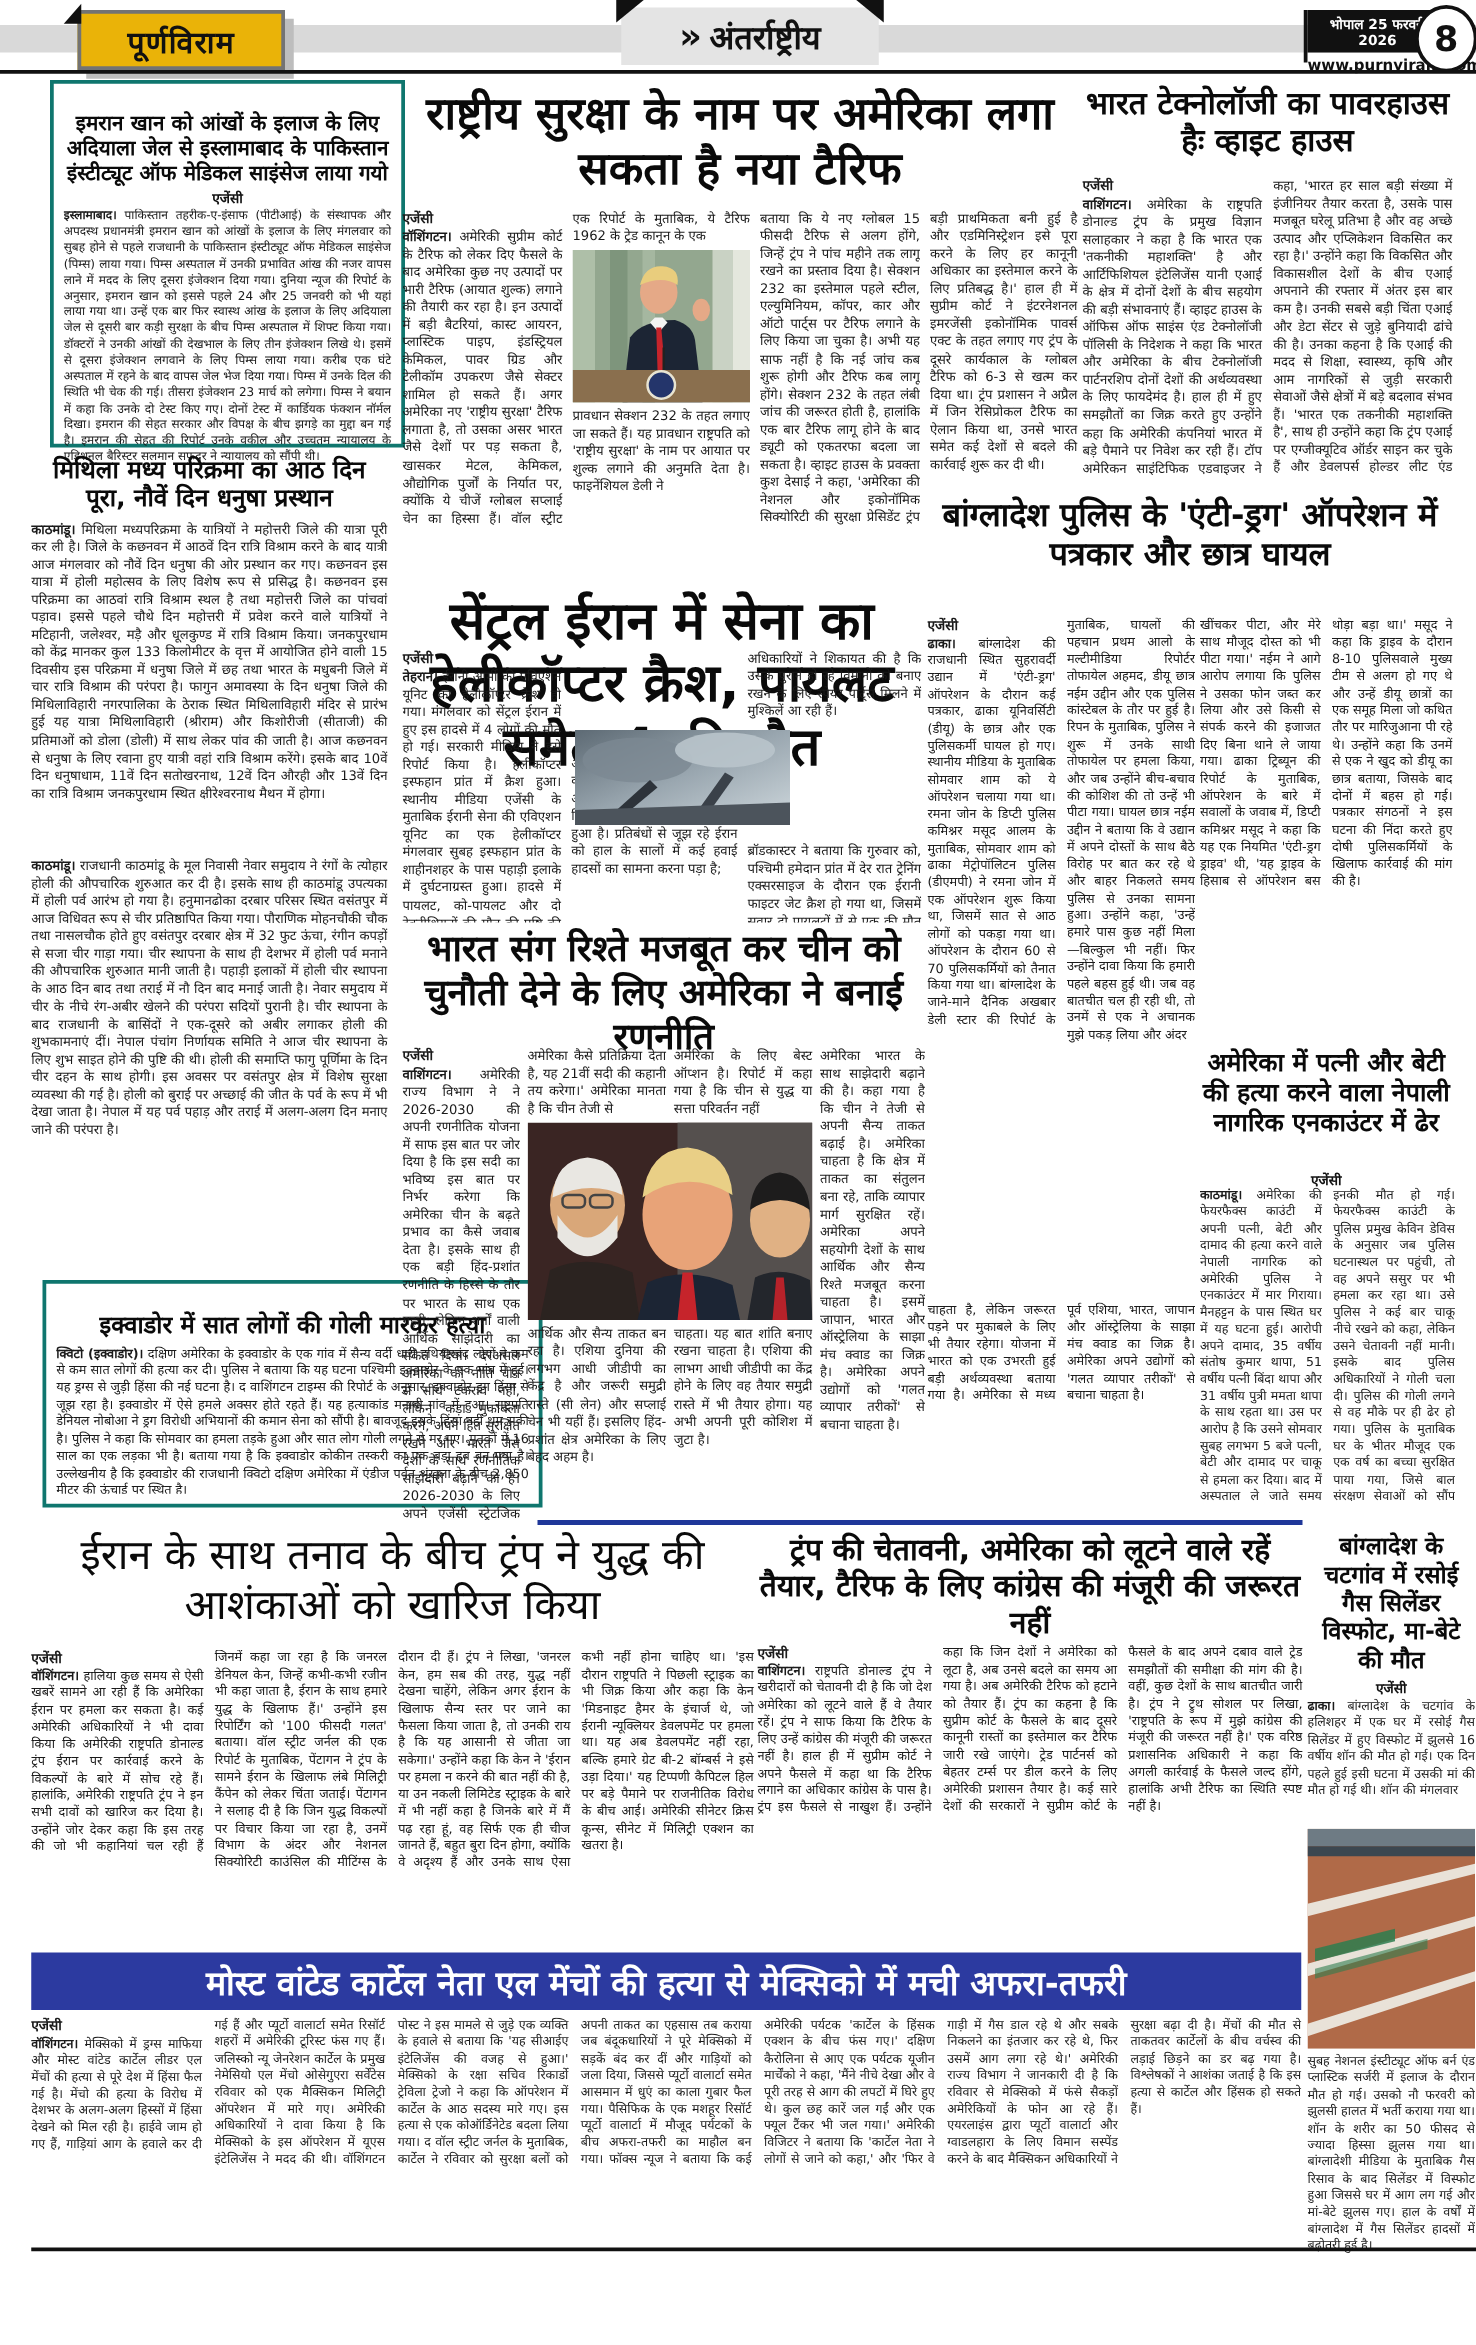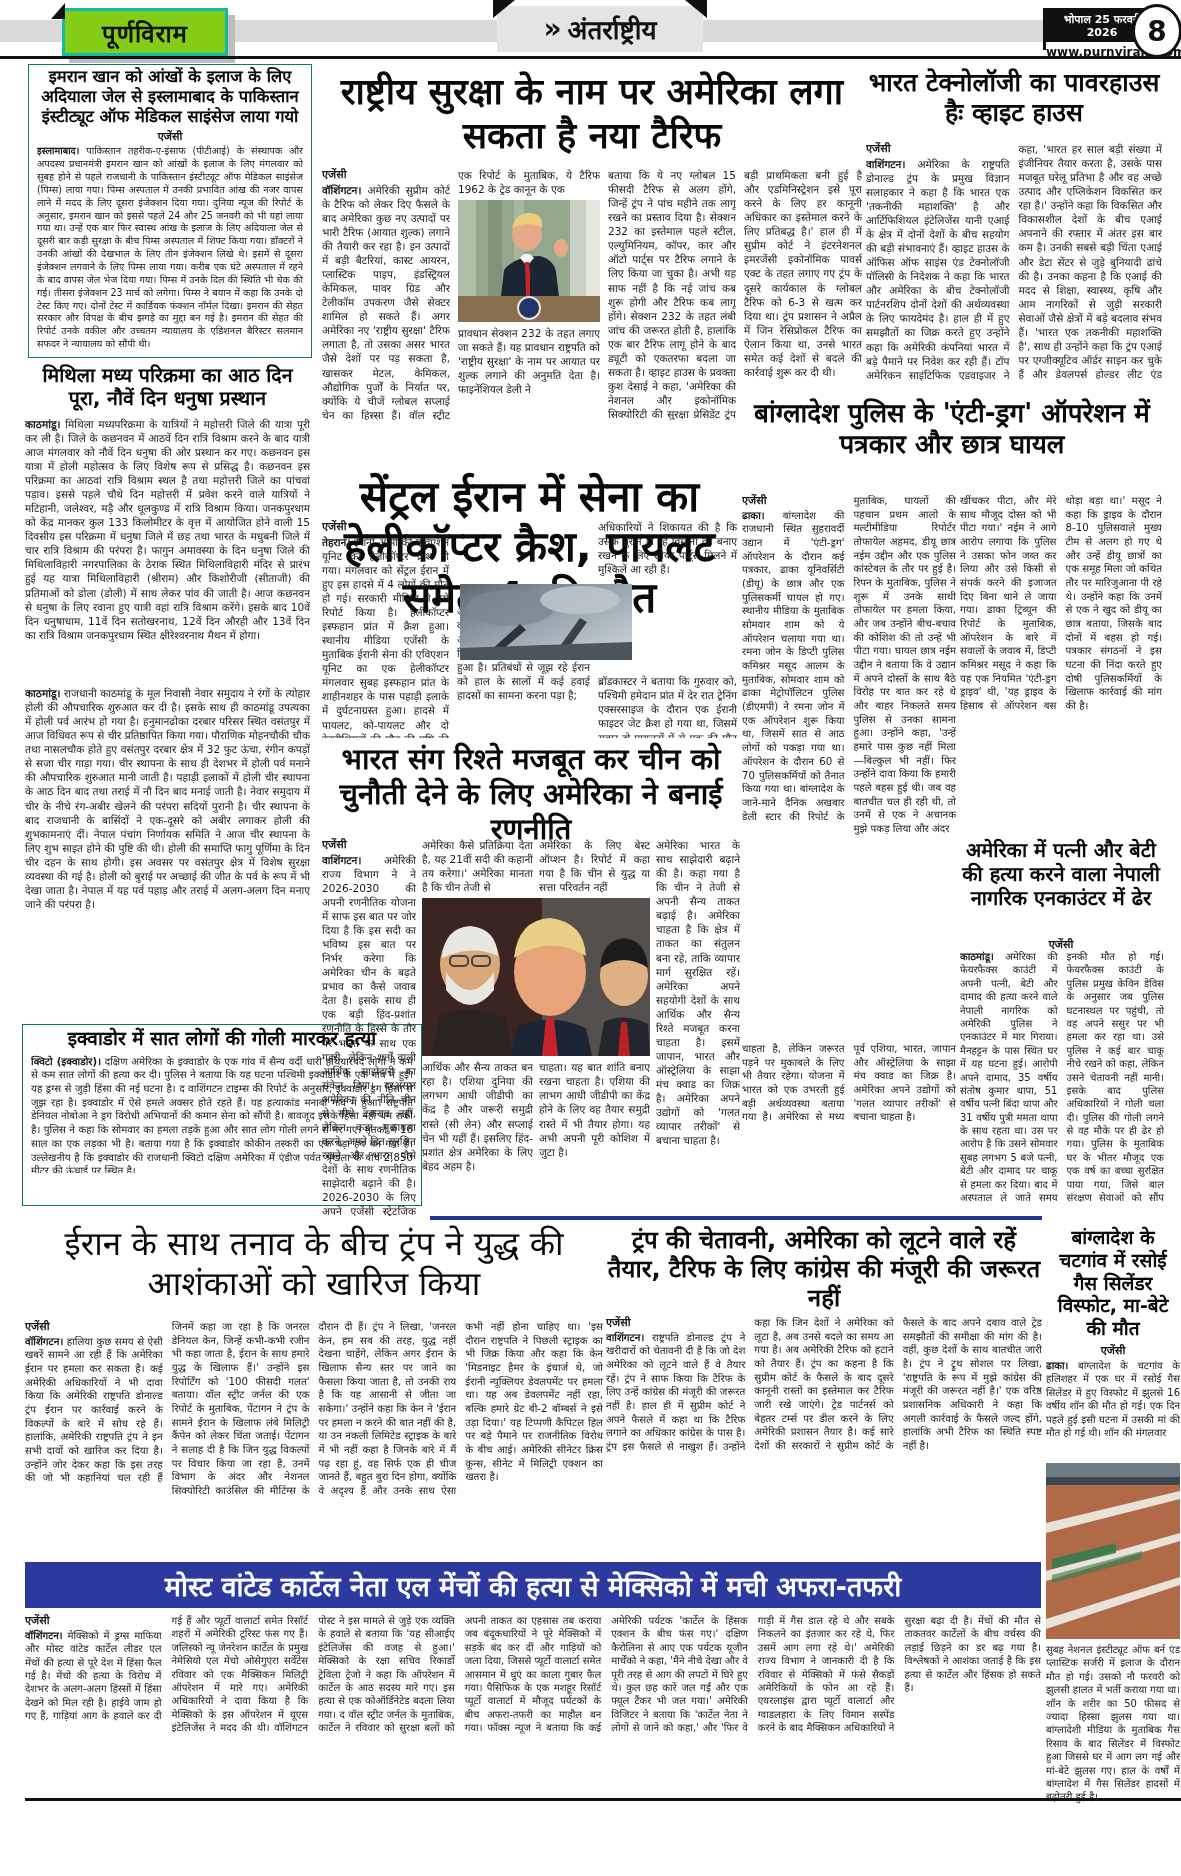--- a/index.html
+++ b/index.html
@@ -1,22 +1,22 @@
 <!DOCTYPE html>
 <html><head>
 <meta charset="utf-8">
 <style>
   html,body{margin:0;padding:0;background:#e8e8e8;}
   #page{position:relative;width:1181px;height:1876px;background:#ffffff;margin:0 auto;
         font-family:"DejaVu Sans","Liberation Sans",sans-serif;color:#111;overflow:hidden;}
   .abs{position:absolute;}
   
   .mh-band{position:absolute;left:0;top:20px;width:1181px;height:22px;background:#d9d9d9;}
-  .logo-box{position:absolute;left:62px;top:8px;width:160px;height:42px;background:#84cc16;
-            border:3px solid #14b8a6;box-shadow:7px 7px 0 #bdbdbd;display:flex;align-items:center;justify-content:center;}
+  .logo-box{position:absolute;left:62px;top:8px;width:160px;height:42px;background:#eab308;
+            border:3px solid #737373;box-shadow:7px 7px 0 #bdbdbd;display:flex;align-items:center;justify-content:center;}
   .logo-box .tri{position:absolute;left:-14px;top:-8px;width:0;height:0;border-left:14px solid transparent;border-bottom:16px solid #111;}
   .logo-text{font-weight:bold;font-size:24px;letter-spacing:1px;}
   .section-box{position:absolute;left:497px;top:6px;width:206px;height:46px;background:#e4e4e4;
                display:flex;align-items:center;justify-content:center;gap:6px;}
   .section-box .tl2{position:absolute;left:-4px;top:-6px;width:0;height:0;border-right:22px solid transparent;border-top:18px solid #111;}
   .section-box .tr2{position:absolute;right:-4px;top:-6px;width:0;height:0;border-left:22px solid transparent;border-top:18px solid #111;}
   .chev{font-weight:bold;font-size:28px;line-height:1;}
   .section-text{font-weight:bold;font-size:26px;}
   .date-box{position:absolute;left:1043px;top:8px;width:112px;height:42px;border-left:3px solid #111;}
   .date-top{background:#111;color:#fff;font-weight:bold;font-size:11px;text-align:center;padding:3px 2px;}
@@ -28,21 +28,21 @@
   .hl{font-weight:bold;text-align:center;color:#0a0a0a;line-height:1.2;}
   .byline{font-weight:bold;text-align:center;font-size:11px;margin:2px 0;}
   .byline-l{font-weight:bold;font-size:11px;}
   .dl{font-weight:bold;}
   .body{font-size:10.5px;line-height:1.34;text-align:justify;overflow:hidden;color:#1a1a1a;}
   .cols2{column-count:2;column-gap:9px;}
   .cols3{column-count:3;column-gap:9px;}
   .cols4{column-count:4;column-gap:9px;}
   .cols7{column-count:7;column-gap:10px;}
   .row{display:flex;gap:8px;}
-  .boxed{border:1px solid #0f766e;padding:2px 8px;box-sizing:border-box;}
+  .boxed{border:3px solid #0f766e;padding:22px 8px;box-sizing:border-box;margin-left:12px;}
   .photo{display:block;}
   .blue-rule{position:absolute;left:430px;top:1216px;width:612px;height:4px;background:#1f3799;}
   .banner{position:absolute;left:25px;top:1562px;width:1016px;height:46px;background:#2c3aa0;color:#fff;
           display:flex;align-items:center;justify-content:center;font-weight:bold;font-size:27px;}
   .bottom-rule{position:absolute;left:25px;top:1798px;width:1156px;height:3px;background:#111;}
   .serif-hl{font-family:"DejaVu Serif","Liberation Serif",serif;font-weight:normal;}
   .spacer{display:block;}
 </style>
 </head>
 <body>

